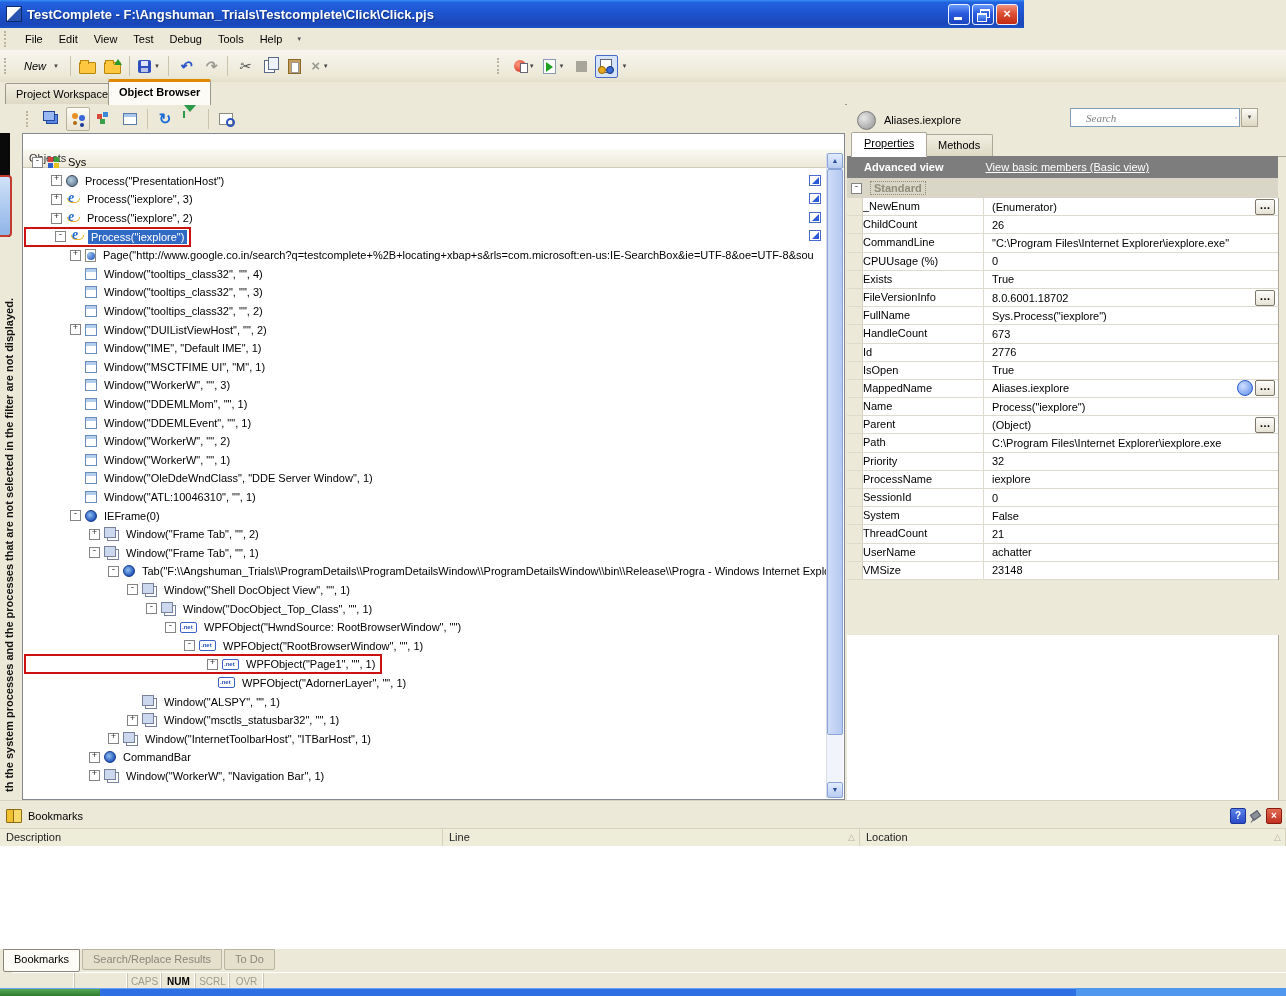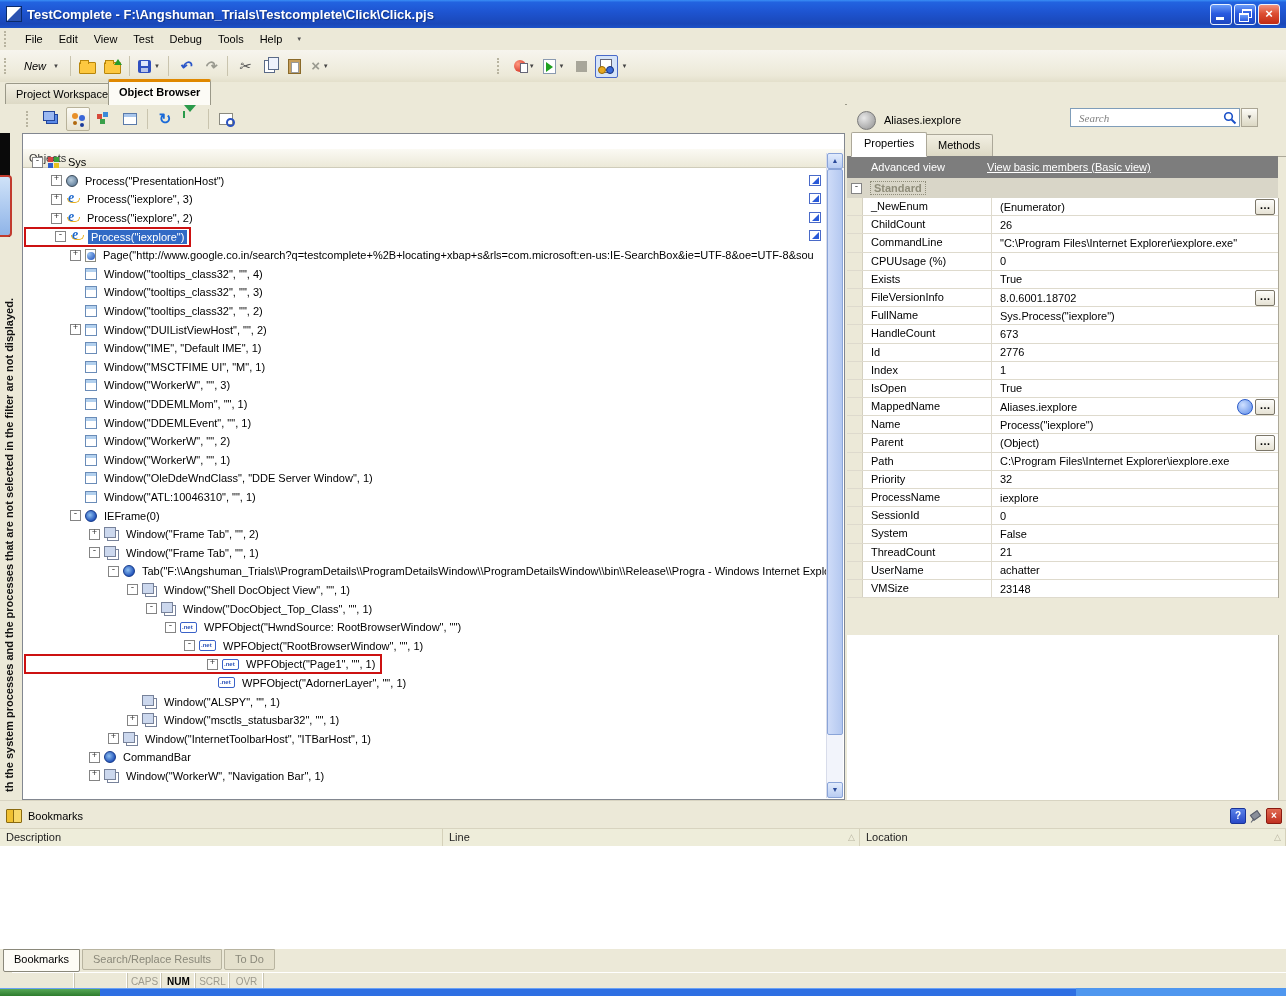--- a/index.html
+++ b/index.html
@@ -1,20 +1,20 @@
 <!DOCTYPE html>
 <html><head>
 <meta charset="utf-8">
 <style>
   html,body{margin:0;padding:0;}
   body{width:1286px;height:996px;position:relative;font-family:"Liberation Sans",sans-serif;font-size:11px;background:#ece9d8;overflow:hidden;color:#000;}
   .abs{position:absolute;}
 
   
-  .titlebar{left:0;top:0;width:1286px;height:28px;background:linear-gradient(180deg,#3a8ff5 0%,#2263e0 8%,#1e55d2 40%,#1a47b8 85%,#1d52c8 100%);display:flex;align-items:center;padding:0 4px;box-sizing:border-box;}
+  .titlebar{left:0;top:0;width:1024px;height:28px;background:linear-gradient(180deg,#3a8ff5 0%,#2263e0 8%,#1e55d2 40%,#1a47b8 85%,#1d52c8 100%);display:flex;align-items:center;padding:0 4px;box-sizing:border-box;}
   .tc-appicon{width:16px;height:16px;margin:0 5px 0 2px;background:linear-gradient(135deg,#ffffff 48%,#2a52b0 52%);border:1px solid #0a2a6a;box-sizing:border-box;}
   .titletext{color:#fff;font-weight:bold;font-size:13px;text-shadow:1px 1px 1px #10307a;white-space:nowrap;overflow:hidden;flex:1;}
   .winbtns{display:flex;gap:2px;margin-right:2px;}
   .wbtn{width:22px;height:21px;border-radius:3px;border:1px solid #eaf2ff;box-sizing:border-box;background:linear-gradient(180deg,#6a9cf8,#2a5ae0 45%,#1c46c0);color:#fff;font-weight:bold;text-align:center;line-height:18px;font-size:12px;position:relative;}
   .wbtn.close{background:linear-gradient(180deg,#f0937e,#dd4f33 45%,#c22a12);font-size:13px;}
   .wbtn.min::before{content:"";position:absolute;left:5px;bottom:4px;width:8px;height:3px;background:#fff;}
   .wbtn.restore::before{content:"";position:absolute;left:7px;top:4px;width:8px;height:6px;border:1px solid #fff;border-top-width:2px;}
   .wbtn.restore::after{content:"";position:absolute;left:4px;top:8px;width:8px;height:6px;border:1px solid #fff;border-top-width:2px;background:linear-gradient(180deg,#6a9cf8,#2a5ae0);}
 
   
@@ -114,36 +114,36 @@
   .vsb{position:absolute;right:1px;top:19px;width:16px;bottom:1px;background:#f2f4fb;border-left:1px solid #d8dcea;}
   .sbtn{position:absolute;left:0;width:16px;height:16px;background:linear-gradient(180deg,#e2ecfd,#b8ccf2);border:1px solid #8aa4d8;box-sizing:border-box;border-radius:2px;color:#2a4a9a;font-size:7px;text-align:center;line-height:14px;}
   .sthumb{position:absolute;left:0;top:16px;width:16px;height:566px;background:linear-gradient(90deg,#cfdcf8,#b4c8f0);border:1px solid #8aa4d8;border-radius:2px;box-sizing:border-box;}
 
   
   .rpanel{left:847px;top:104px;width:439px;height:696px;background:#ece9d8;}
   .rhead{position:absolute;left:0;top:3px;width:439px;height:26px;display:flex;align-items:center;}
   .backbtn{width:17px;height:17px;border-radius:50%;background:radial-gradient(circle at 6px 6px,#e8e8e8,#8f8f8f);border:1px solid #7a7a7a;margin:0 8px 0 10px;}
   .objname{font-size:11px;}
   .searchwrap{position:absolute;right:46px;top:4px;width:170px;height:19px;background:#fff;border:1px solid #7f9db9;display:flex;align-items:center;box-sizing:border-box;}
-  .searchwrap input{flex:1;border:none;outline:none;height:15px;font:italic 11px "Liberation Serif",serif;color:#444;padding:0 8px;background:transparent;}
+  .searchwrap input{flex:1;border:none;outline:none;height:15px;font:italic 11px "Liberation Serif",serif;color:#444;padding:0 15px;background:transparent;}
   .searchwrap input::placeholder{color:#808080;font-style:italic;font-family:"Liberation Serif",serif;}
   .sdrop{position:absolute;right:28px;top:4px;width:17px;height:19px;border:1px solid #aaa594;background:linear-gradient(180deg,#fcfbf6,#dcd8c4);text-align:center;line-height:17px;font-size:6px;color:#555;box-sizing:border-box;}
   .ptabs{position:absolute;left:0;top:29px;width:439px;height:23px;border-bottom:1px solid #aca899;}
   .ptab{position:absolute;bottom:-1px;height:22px;line-height:21px;padding:0 12px;background:linear-gradient(180deg,#f2efe2,#dcd8c4);border:1px solid #aca899;border-bottom:none;border-radius:2px 2px 0 0;}
-  .ptab.active{background:#fff;height:23px;border-bottom:1px solid #fff;z-index:2;}
+  .ptab.active{background:#fff;height:23px;border-bottom:1px solid #fff;z-index:2;text-decoration:underline;}
   .viewbar{position:absolute;left:0;top:52px;width:431px;height:22px;background:#7d7d7d;color:#fff;display:flex;align-items:center;}
-  .viewmode{font-weight:normal;margin-left:24px;}
+  .viewmode{font-weight:bold;margin-left:17px;}
   .viewlink{margin-left:42px;text-decoration:underline;}
   .grouprow{position:absolute;left:0;top:74px;width:431px;height:20px;background:#d9d6c8;border-bottom:1px solid #c4c0ae;display:flex;align-items:center;}
   .grouprow .tg{margin-left:4px;}
   .grouplbl{color:#8f8d7a;font-weight:bold;border:1px dotted #8f8d7a;padding:0 3px;}
   .pgrid{position:absolute;left:0;top:94px;width:431px;background:#fff;border-right:1px solid #aca899;}
   .prow{height:18.2px;display:flex;align-items:center;border-bottom:1px solid #dedacd;box-sizing:border-box;position:relative;}
   .pgut{width:15px;align-self:stretch;background:#ece9d8;border-right:1px solid #d4d0c0;flex:none;}
-  .pname{width:120px;padding-left:8px;flex:none;border-right:1px solid #dedacd;align-self:stretch;line-height:17px;white-space:nowrap;overflow:hidden;}
+  .pname{width:120px;flex:none;border-right:1px solid #dedacd;align-self:stretch;line-height:17px;white-space:nowrap;overflow:hidden;}
   .pval{flex:1;padding-left:8px;white-space:nowrap;overflow:hidden;}
   .pbtns{display:flex;align-items:center;gap:2px;margin-right:3px;}
   .ellbtn{width:18px;height:14px;border:1px solid #7b7668;border-radius:2px;background:linear-gradient(180deg,#fdfdfb,#e6e2d4);text-align:center;line-height:10px;font-weight:bold;font-size:11px;}
   .eyebtn{width:14px;height:14px;border-radius:50%;border:1px solid #2a5ac8;background:radial-gradient(circle at 5px 5px,#cfe0ff,#5a8ae8);}
   .eyebtn::before{content:"";position:absolute;}
   .pfill{position:absolute;left:0;top:531px;width:431px;height:165px;background:#fff;border-right:1px solid #aca899;}
 
   
   .bm-sep{left:0;top:800px;width:1286px;height:6px;background:#ece9d8;border-top:1px solid #d8d4c2;}
   .bmtitle{left:0;top:806px;width:1286px;height:20px;background:#ece9d8;display:flex;align-items:center;}
@@ -682,29 +682,20 @@
         <span class="pgut"></span>
         <span class="pname">Id</span>
         <span class="pval">2776</span>
         <span class="pbtns">
           
           
         </span>
       </div>
       <div class="prow">
         <span class="pgut"></span>
-        <span class="pname">Index</span>
-        <span class="pval">1</span>
-        <span class="pbtns">
-          
-          
-        </span>
-      </div>
-      <div class="prow">
-        <span class="pgut"></span>
         <span class="pname">IsOpen</span>
         <span class="pval">True</span>
         <span class="pbtns">
           
           
         </span>
       </div>
       <div class="prow">
         <span class="pgut"></span>
         <span class="pname">MappedName</span>

